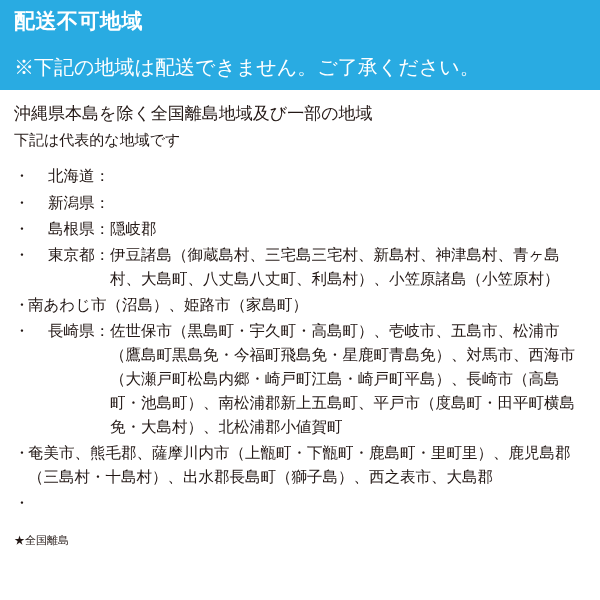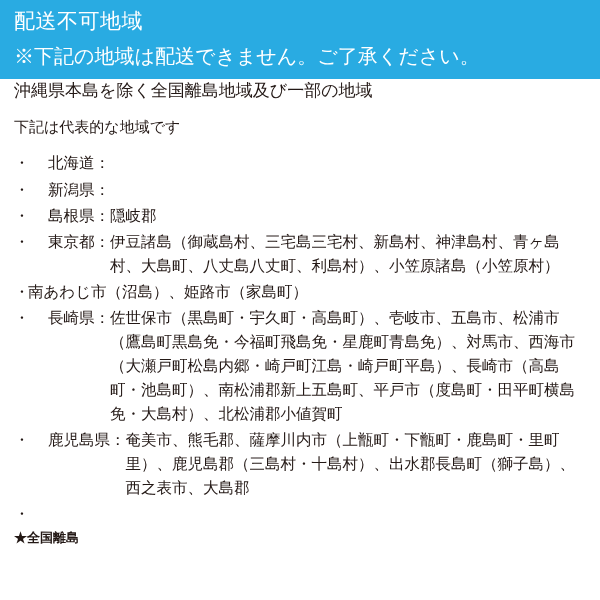--- a/index.html
+++ b/index.html
@@ -22,46 +22,46 @@
   }
   
   .banner {
     background: #29abe2;
     color: #ffffff;
     padding: 7px 14px 9px 14px;
     box-sizing: border-box;
   }
   .banner-title {
     font-size: 21px;
-    font-weight: normal;
+    font-weight: bold;
     line-height: 1.35;
     letter-spacing: 0.5px;
   }
   .banner-sub {
     font-size: 20px;
     font-weight: normal;
     line-height: 1.4;
     letter-spacing: 0px;
-    margin-top: 7px;
+    margin-top: 18px;
   }
   
   .body {
-    padding: 0 14px 0 14px;
+    padding: 12px 14px 0 14px;
     box-sizing: border-box;
   }
   .lead {
     font-size: 17px;
     line-height: 1.45;
     color: #231815;
   }
   .lead-sub {
     font-size: 15px;
     line-height: 1.5;
     color: #231815;
-    margin-top: 12px;
+    margin-top: 2px;
   }
   .region-list {
     margin-top: 13px;
   }
   .region-row {
     display: flex;
     align-items: flex-start;
     font-size: 15.5px;
     line-height: 1.55;
     margin-bottom: 2px;
@@ -74,24 +74,23 @@
   .pref {
     flex: 0 0 auto;
     white-space: nowrap;
     margin-left: 20px;
   }
   .detail {
     flex: 1 1 auto;
     word-break: break-all;
   }
   .star {
-    font-size: 13px;
+    font-size: 11px;
     line-height: 1.55;
-    margin-top: 2px;
-    font-weight: bold;
+    margin-top: 17px;
   }
 </style>
 </head>
 <body>
 
 <div class="page">
 
   <div class="banner">
     <div class="banner-title">配送不可地域</div>
     <div class="banner-sub">※下記の地域は配送できません。ご了承ください。</div>
@@ -131,21 +130,20 @@
       </div>
 
       <div class="region-row">
         <span class="bullet">・</span>
         <span class="pref">長崎県：</span>
         <span class="detail">佐世保市（黒島町・宇久町・高島町）、壱岐市、五島市、松浦市（鷹島町黒島免・今福町飛島免・星鹿町青島免）、対馬市、西海市（大瀬戸町松島内郷・崎戸町江島・崎戸町平島）、長崎市（高島町・池島町）、南松浦郡新上五島町、平戸市（度島町・田平町横島免・大島村）、北松浦郡小値賀町</span>
       </div>
 
       <div class="region-row">
         <span class="bullet">・</span>
-        <span class="pref">鹿児島県：</span>
         <span class="detail">奄美市、熊毛郡、薩摩川内市（上甑町・下甑町・鹿島町・里町里）、鹿児島郡（三島村・十島村）、出水郡長島町（獅子島）、西之表市、大島郡</span>
       </div>
 
       <div class="region-row">
         <span class="bullet">・</span>
       </div>
 
     </div>
 
     <div class="star">★全国離島</div>

